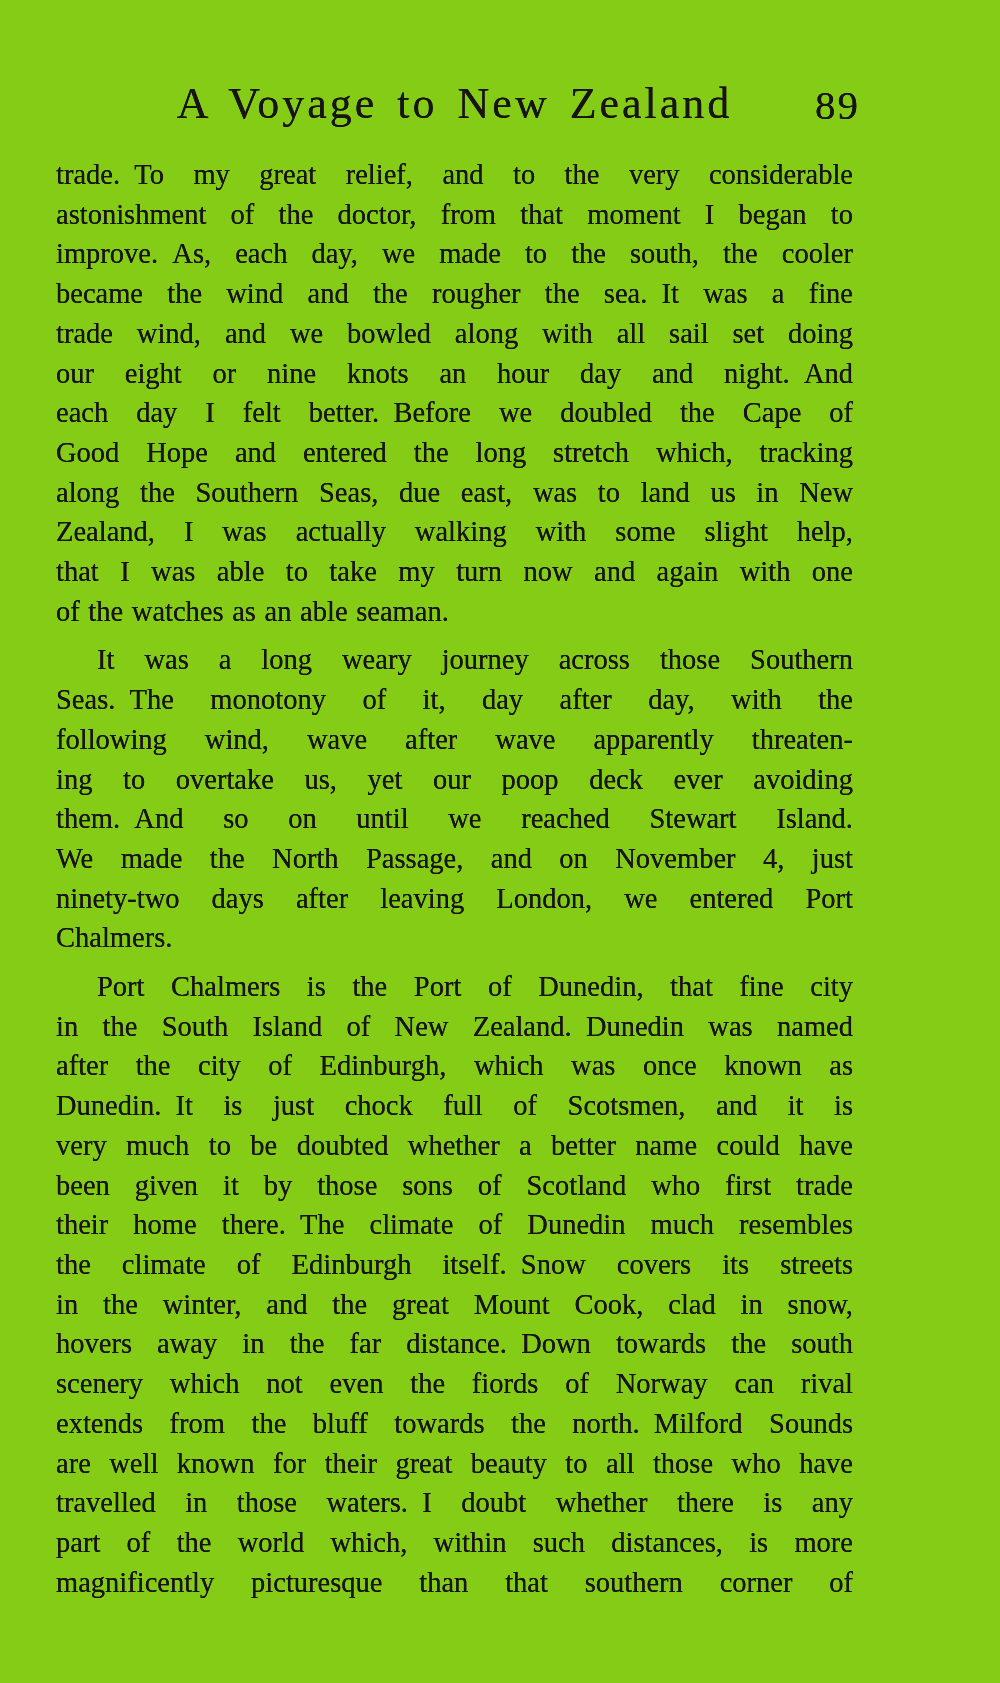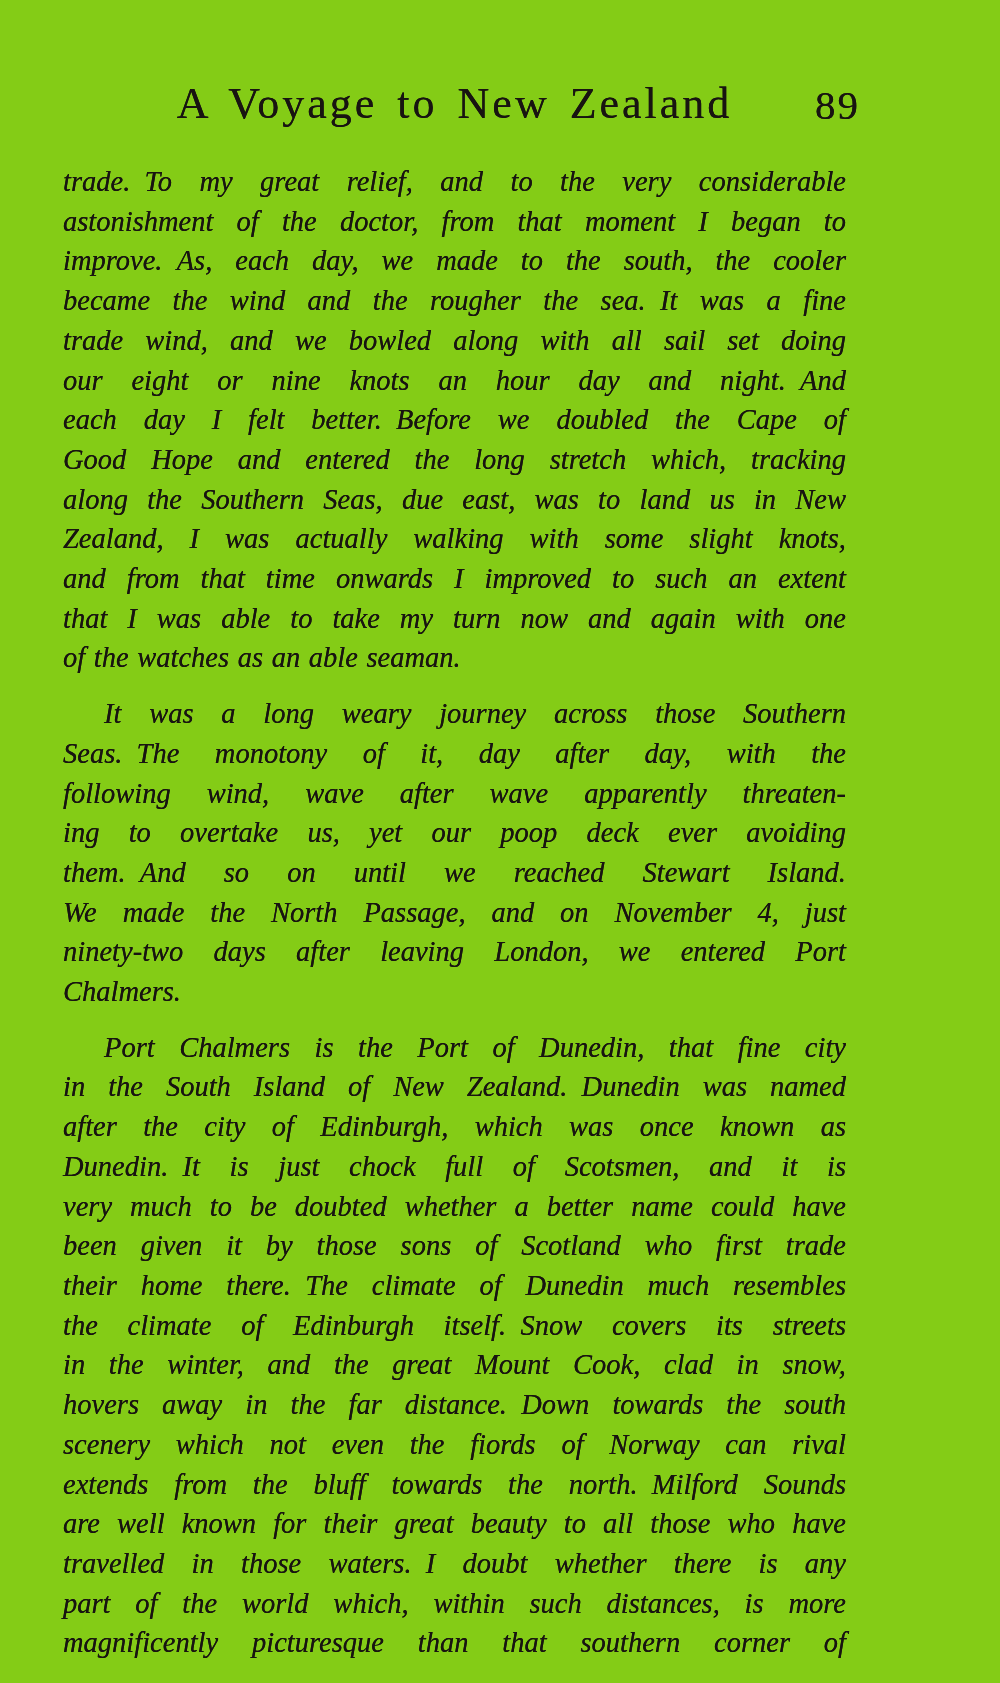--- a/index.html
+++ b/index.html
@@ -42,21 +42,21 @@
   .body-text {
     position: absolute;
     top: 146px;
     left: 47px;
     width: 815px;
     font-size: 28.5px;
     line-height: 39.7px;
     word-spacing: 1.5px;
     text-shadow: 0 0 0.4px currentColor;
   }
-  .paragraph { margin: 16px; font-style: italic; }
+  .paragraph { margin: 9px; }
   .line {
     text-align: justify;
     text-align-last: justify;
   }
   .line.indent {
     text-indent: 41px;
   }
   .line.para-end {
     text-align-last: left;
   }
@@ -73,22 +73,21 @@
       <div class="paragraph">
         <div class="line">trade. To my great relief, and to the very considerable</div>
         <div class="line">astonishment of the doctor, from that moment I began to</div>
         <div class="line">improve. As, each day, we made to the south, the cooler</div>
         <div class="line">became the wind and the rougher the sea. It was a fine</div>
         <div class="line">trade wind, and we bowled along with all sail set doing</div>
         <div class="line">our eight or nine knots an hour day and night. And</div>
         <div class="line">each day I felt better. Before we doubled the Cape of</div>
         <div class="line">Good Hope and entered the long stretch which, tracking</div>
         <div class="line">along the Southern Seas, due east, was to land us in New</div>
-        <div class="line">Zealand, I was actually walking with some slight knots,</div>
-        <div class="line">and from that time onwards I improved to such an extent</div>
+        <div class="line">Zealand, I was actually walking with some slight help,</div>
         <div class="line">that I was able to take my turn now and again with one</div>
         <div class="line para-end">of the watches as an able seaman.</div>
       </div>
       <div class="paragraph">
         <div class="line indent">It was a long weary journey across those Southern</div>
         <div class="line">Seas. The monotony of it, day after day, with the</div>
         <div class="line">following wind, wave after wave apparently threaten-</div>
         <div class="line">ing to overtake us, yet our poop deck ever avoiding</div>
         <div class="line">them. And so on until we reached Stewart Island.</div>
         <div class="line">We made the North Passage, and on November 4, just</div>

